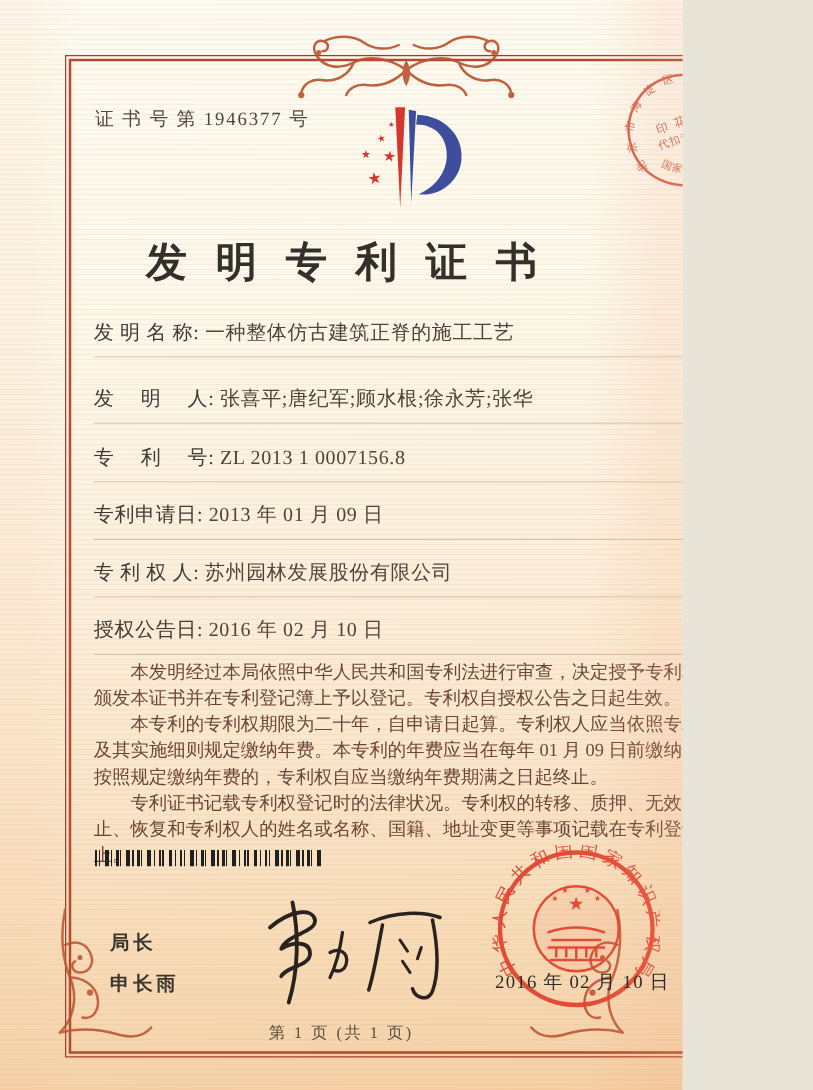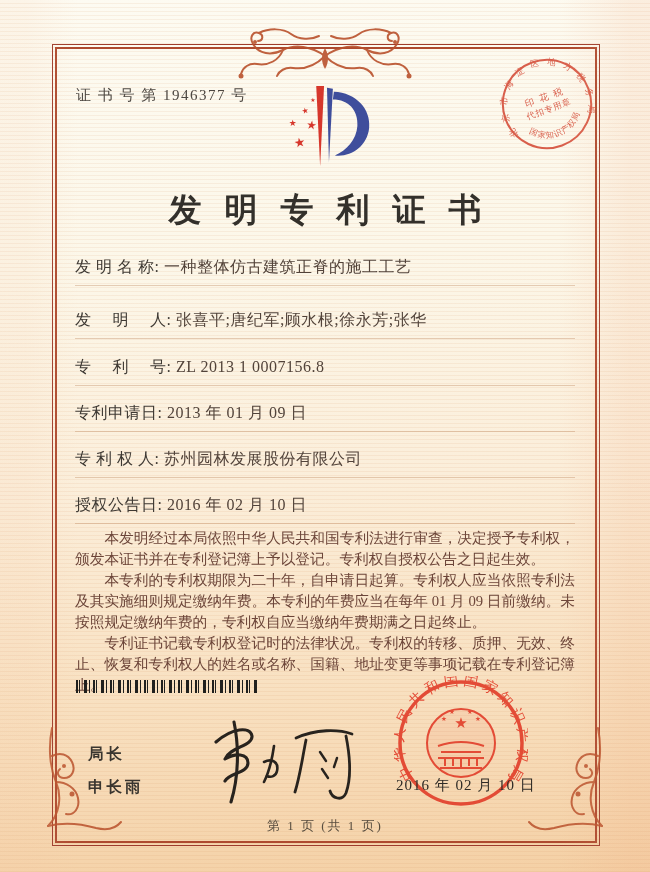--- a/index.html
+++ b/index.html
@@ -1,16 +1,16 @@
 <!DOCTYPE html>
 <html><head>
 <meta charset="utf-8">
 <style>
   html,body{margin:0;padding:0;background:#e9e4d8;}
-  .page{position:relative;width:650px;height:872px;overflow:hidden;
+  .page{position:relative;width:546px;height:872px;overflow:hidden;
         font-family:"Liberation Serif",serif;
         background:linear-gradient(176deg,#fdfbf2 0%,#fcf7e9 30%,#fbeeda 55%,#f8e0c0 78%,#f4d0a5 100%);}
   .page::before{content:"";position:absolute;inset:0;pointer-events:none;
         background:repeating-linear-gradient(0deg, rgba(208,132,78,0.10) 0 1px, rgba(255,255,255,0) 1px 4px);}
   .page::after{content:"";position:absolute;inset:0;pointer-events:none;
         background:linear-gradient(90deg, rgba(244,196,160,0.12) 0 4%, rgba(255,255,255,0) 12% 86%, rgba(240,170,130,0.16) 97% 100%);}
 
   .frame{position:absolute;left:52px;top:44px;width:546px;height:800px;border:1px solid #9e3c2c;}
   .frame-inner{position:absolute;inset:2px;border:2px solid #ae4a2f;}
 

